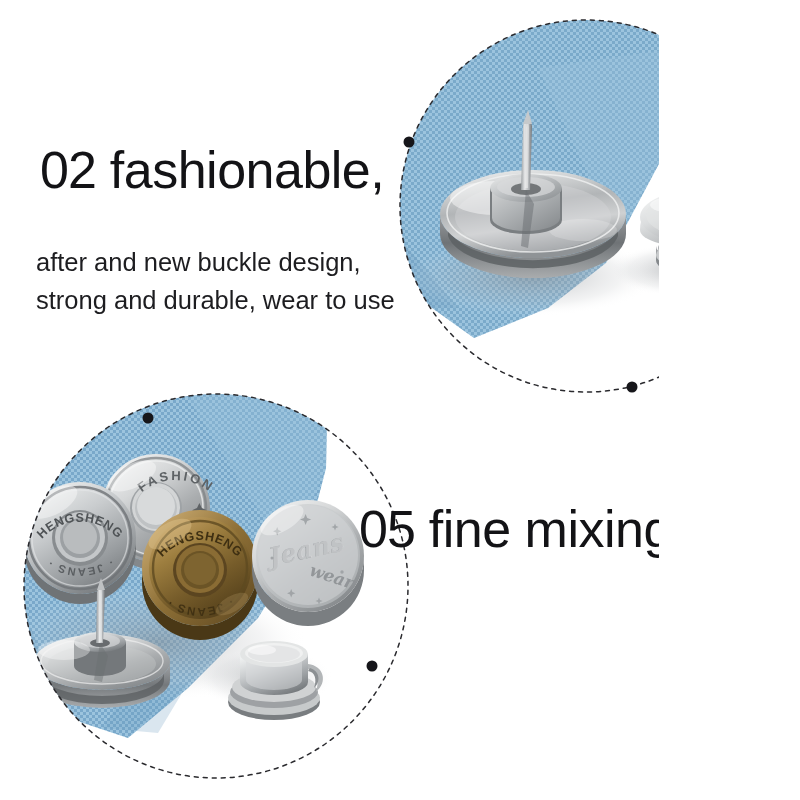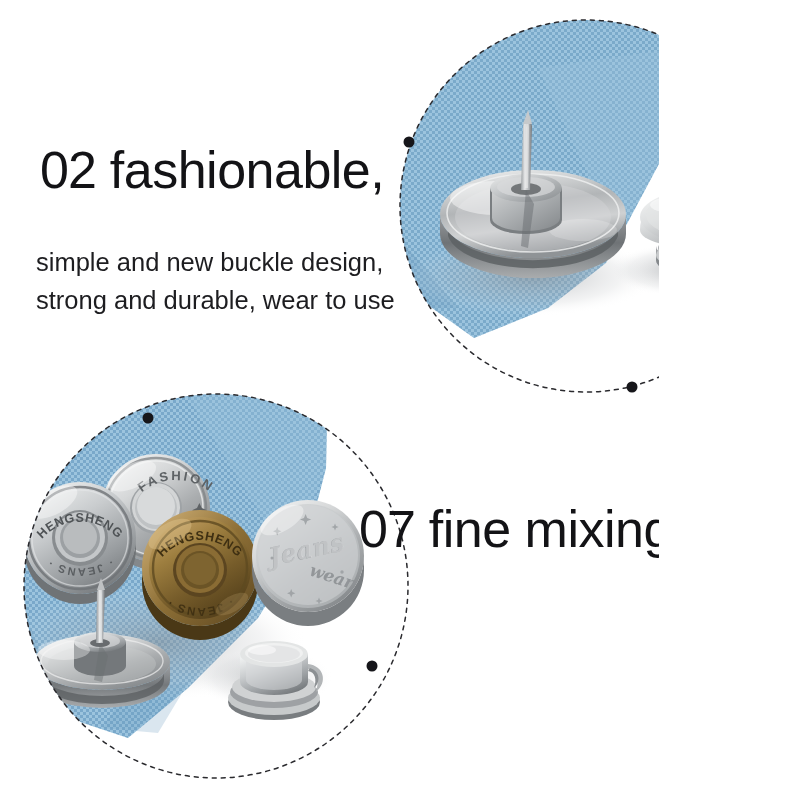--- a/index.html
+++ b/index.html
@@ -177,21 +177,21 @@
       <circle cx="254" cy="379" r="5.5" fill="#16161a"></circle>
     </svg>
   </div>
 
   <div class="txt-block" id="sec02-head">
     <div class="heading">
       <span class="num">02</span><span>&nbsp;</span><span class="ttl">fashionable,</span>
     </div>
   </div>
   <div class="txt-block" id="sec02-body">
-    <div class="body-line">simple and new buckle design,</div>
+    <div class="body-line">after and new buckle design,</div>
     <div class="body-line">strong and durable, wear to use</div>
   </div>
 
   <div class="photo-circle" style="left:8px;top:388px;width:420px;height:412px;">
     <svg width="420" height="412" viewBox="0 0 420 412" class="nowrapsvg">
       <defs>
         <clipPath id="clipBot">
           <circle cx="208" cy="198" r="192"></circle>
         </clipPath>
         <pattern id="denimBot" width="6" height="6" patternUnits="userSpaceOnUse">
@@ -400,17 +400,17 @@
 
       <circle cx="208" cy="198" r="192" fill="none" stroke="#2a2a2e" stroke-width="1.5" stroke-dasharray="4 5" stroke-linecap="round" transform="rotate(12 208 198)"></circle>
 
       <circle cx="140" cy="30" r="5.5" fill="#16161a"></circle>
       <circle cx="364" cy="278" r="5.5" fill="#16161a"></circle>
     </svg>
   </div>
 
   <div class="txt-block" id="sec03-head">
     <div class="heading">
-      <span class="num">07</span><span>&nbsp;</span><span class="ttl">fine mixing process</span>
+      <span class="num">05</span><span>&nbsp;</span><span class="ttl">fine mixing process</span>
     </div>
   </div>
 
 </div>
 
 </body></html>

